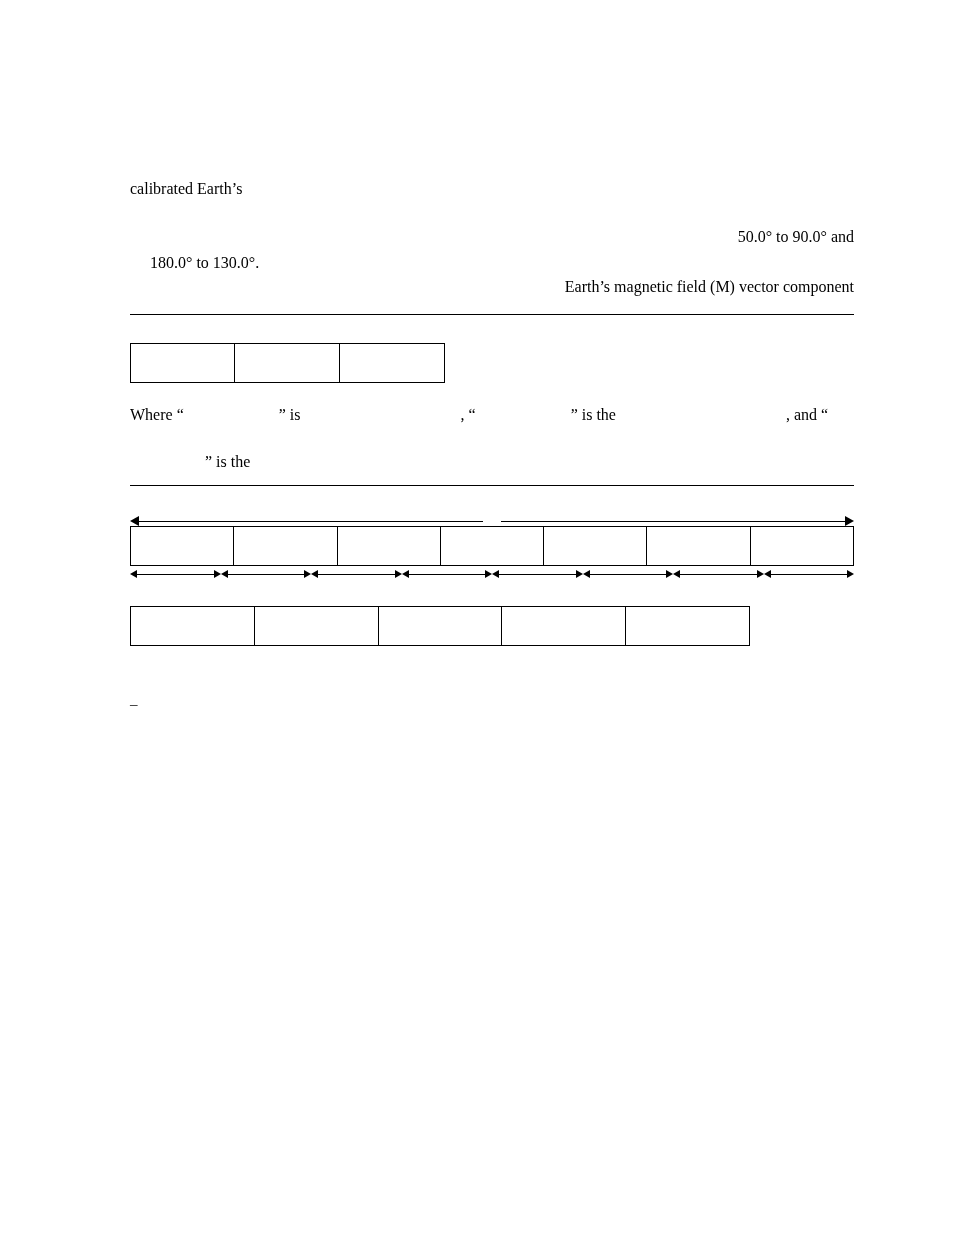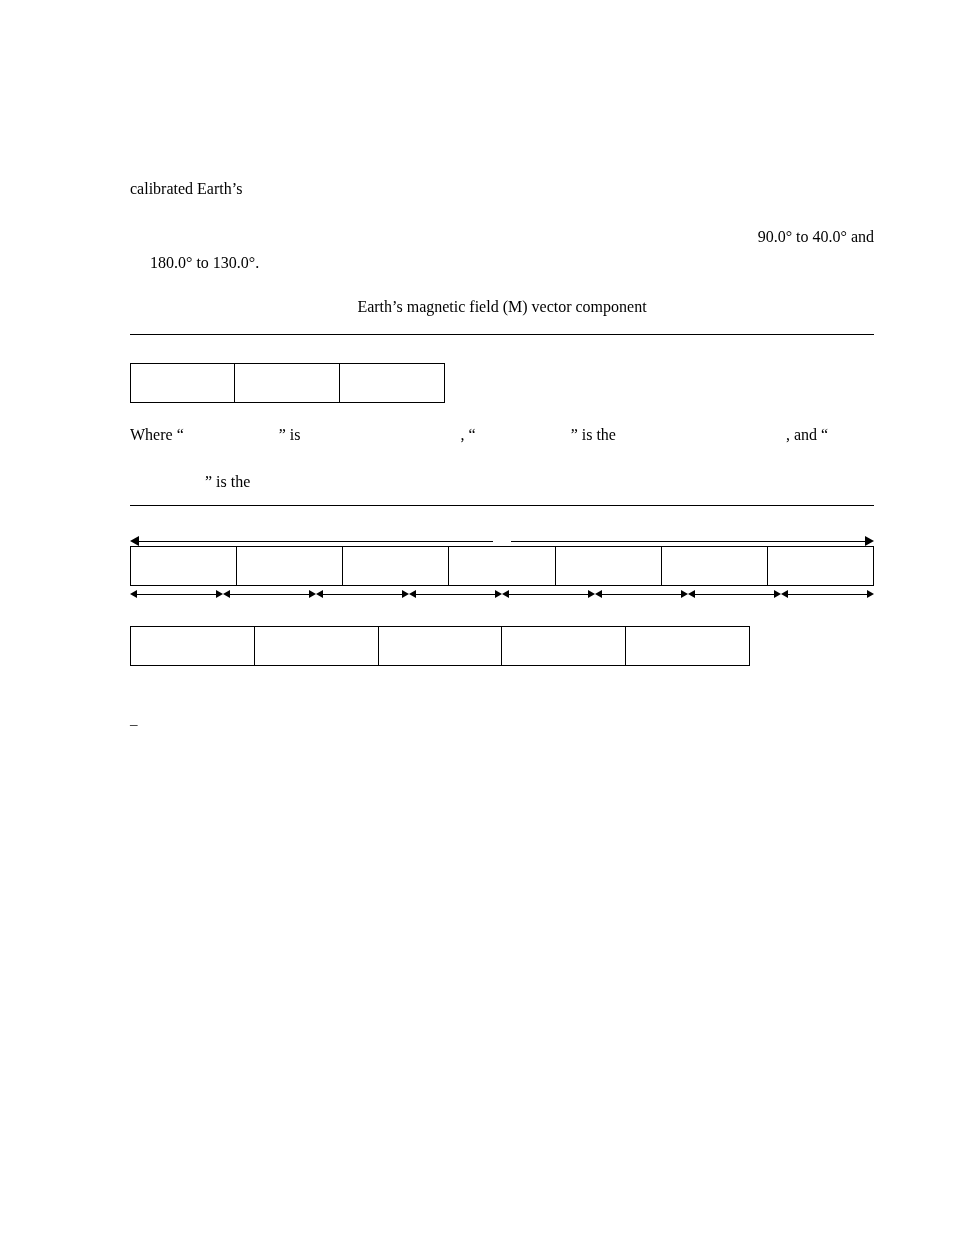--- a/index.html
+++ b/index.html
@@ -15,21 +15,21 @@
       font-family: "Times New Roman", Times, serif;
       font-size: 16px;
       color: #000000;
       padding: 0;
       position: relative;
     }
 
     .page {
       width: 954px;
       min-height: 1235px;
-      padding: 60px 80px 60px 130px;
+      padding: 60px 100px 60px 130px;
       position: relative;
     }
 
     .section-top {
       margin-top: 120px;
     }
 
     .line-calibrated {
       margin-bottom: 30px;
     }
@@ -42,22 +42,22 @@
 
     .line-degrees-right {
       text-align: right;
     }
 
     .line-degrees-left {
       margin-left: 20px;
     }
 
     .line-earths {
-      text-align: center;
-      margin-top: 26px;
+      text-align: right;
+      margin-top: 6px;
       margin-bottom: 18px;
     }
 
     .divider {
       border: none;
       border-top: 1.5px solid #000;
       margin: 10px 0;
       width: 100%;
     }
 
@@ -229,21 +229,21 @@
 
 <div class="page">
 
   <div class="section-top">
     <div class="line-calibrated">
       <span>calibrated Earth’s</span>
     </div>
 
     <div class="line-degrees">
       <div></div>
-      <div class="line-degrees-right">90.0° to 40.0° and</div>
+      <div class="line-degrees-right">50.0° to 90.0° and</div>
     </div>
     <div class="line-degrees-left">180.0° to   130.0°.</div>
 
     <div class="line-earths">Earth’s magnetic field (M) vector component</div>
 
     <hr class="divider">
   </div>
 
   <div class="section-formula">
 

